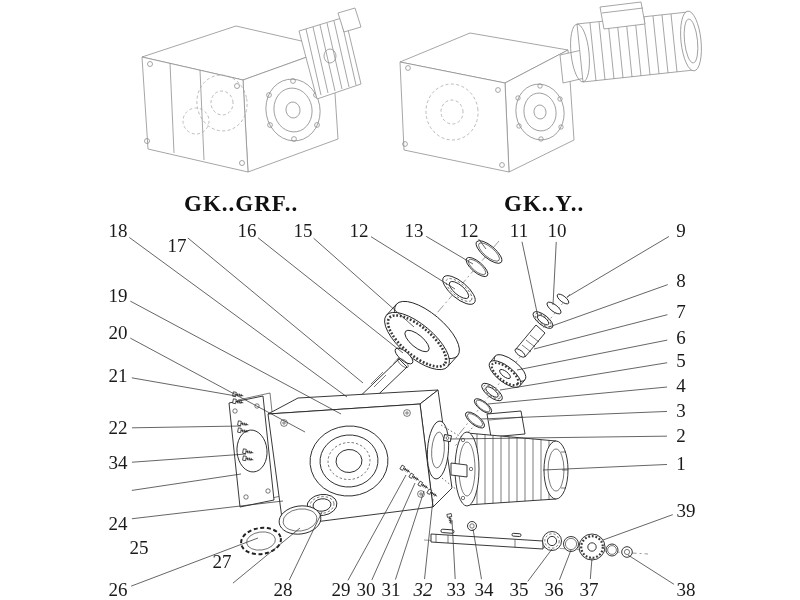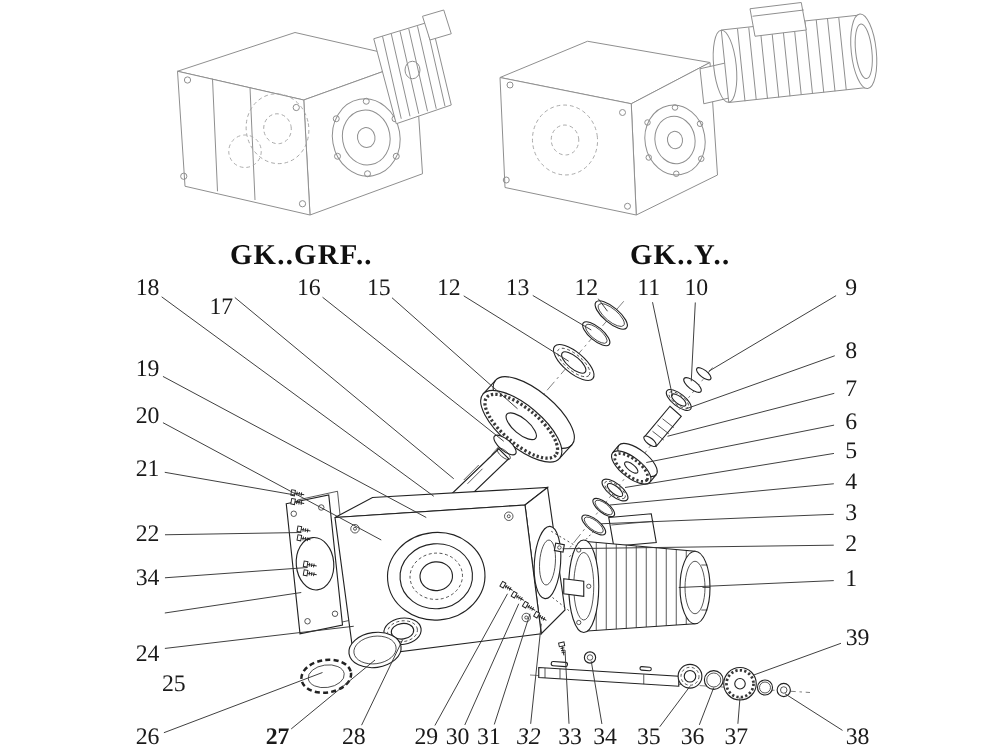--- a/index.html
+++ b/index.html
@@ -312,21 +312,21 @@
       <div class="callout" style="left: 686px; top: 511px;">39</div>
       <div class="callout" style="left: 686px; top: 590px;">38</div>
       <div class="callout" style="left: 118px; top: 296px;">19</div>
       <div class="callout" style="left: 118px; top: 333px;">20</div>
       <div class="callout" style="left: 118px; top: 376px;">21</div>
       <div class="callout" style="left: 118px; top: 428px;">22</div>
       <div class="callout" style="left: 118px; top: 463px;">34</div>
       <div class="callout" style="left: 118px; top: 492px; margin-top: 32px;">24</div>
       <div class="callout" style="left: 118px; top: 548px; margin-left: 21px;">25</div>
       <div class="callout" style="left: 118px; top: 590px;">26</div>
-      <div class="callout" style="left: 222px; top: 590px; font-weight: bold;">27</div>
+      <div class="callout" style="left: 222px; top: 562px;">27</div>
       <div class="callout" style="left: 283px; top: 590px;">28</div>
       <div class="callout" style="left: 341px; top: 590px;">29</div>
       <div class="callout" style="left: 366px; top: 590px;">30</div>
       <div class="callout" style="left: 391px; top: 590px;">31</div>
       <div class="callout" style="left: 423px; top: 590px; font-style: italic;">32</div>
       <div class="callout" style="left: 456px; top: 590px;">33</div>
       <div class="callout" style="left: 484px; top: 590px;">34</div>
       <div class="callout" style="left: 519px; top: 590px;">35</div>
       <div class="callout" style="left: 554px; top: 590px;">36</div>
       <div class="callout" style="left: 589px; top: 590px;">37</div>

